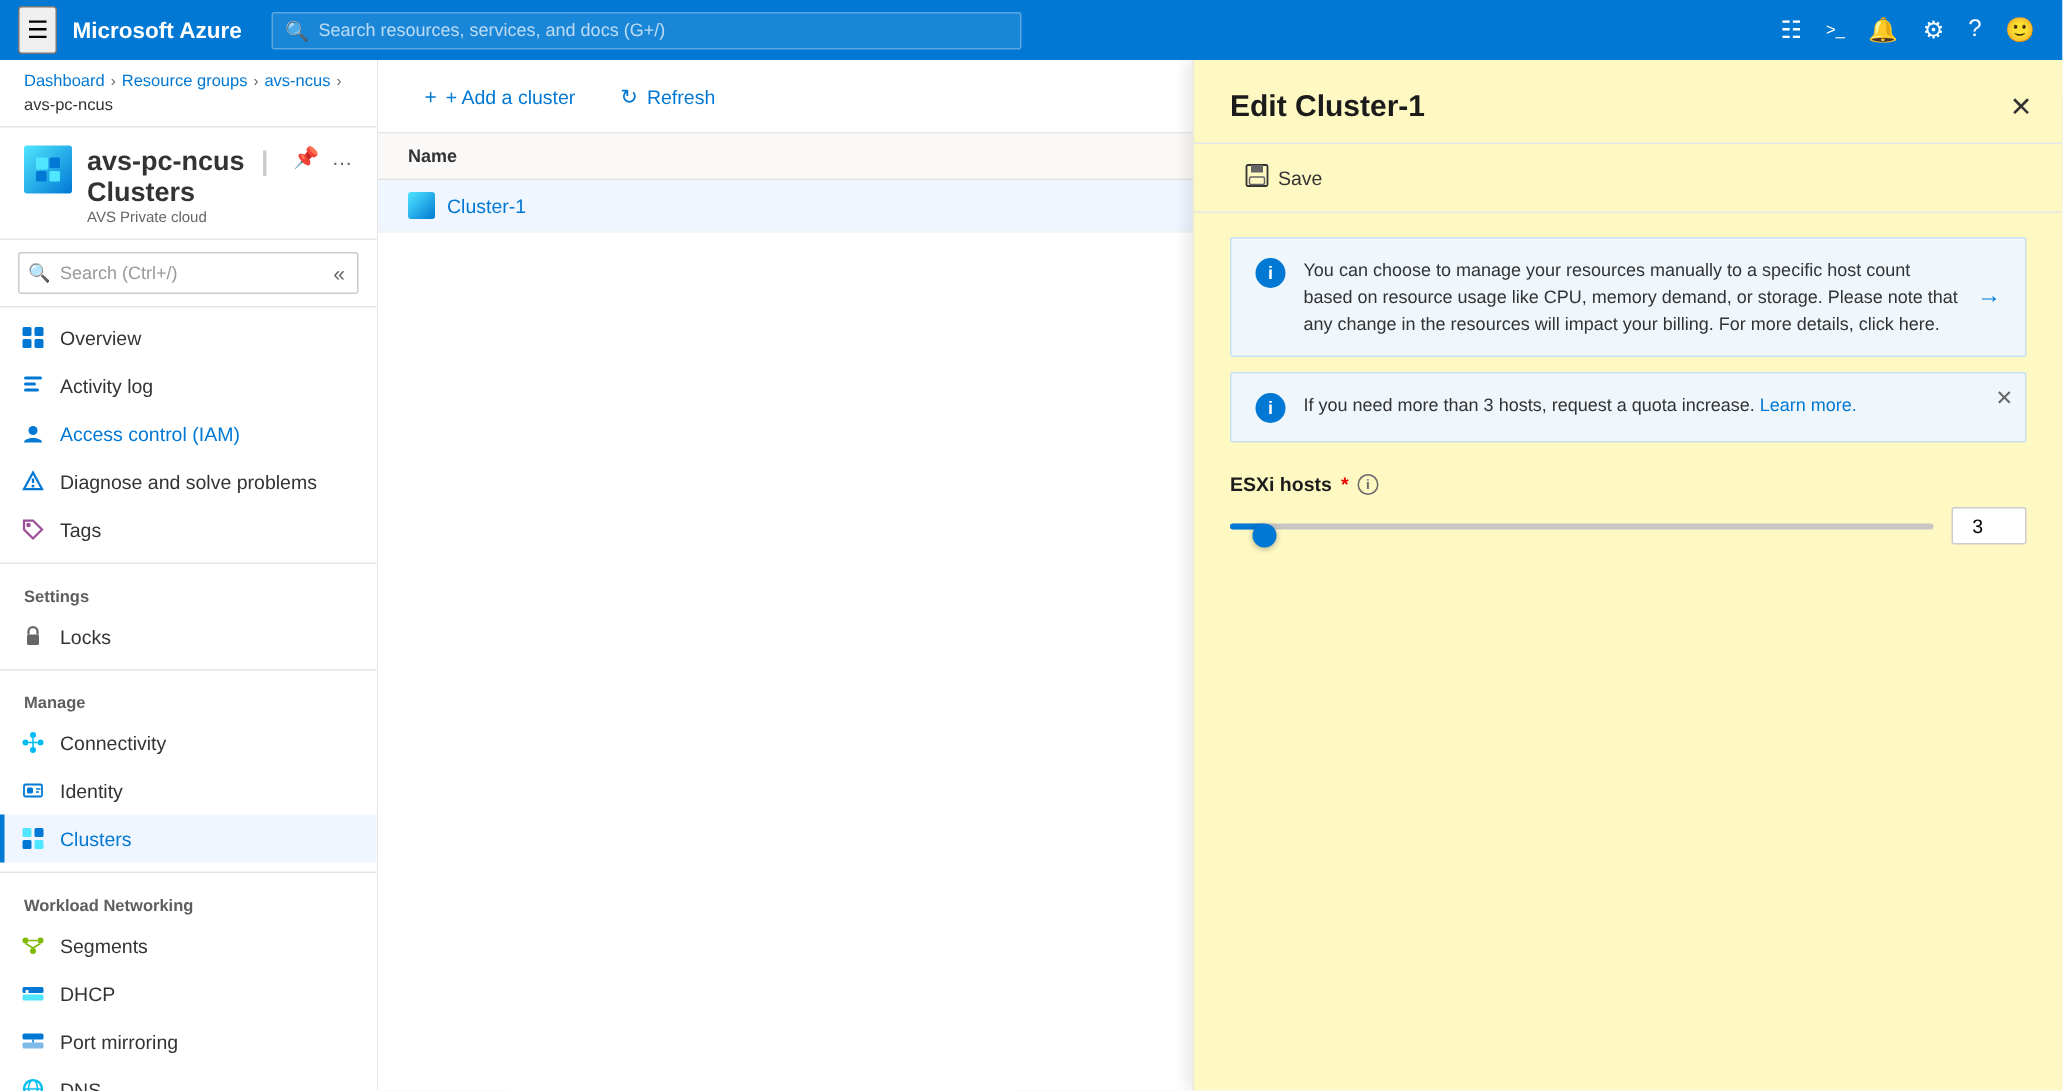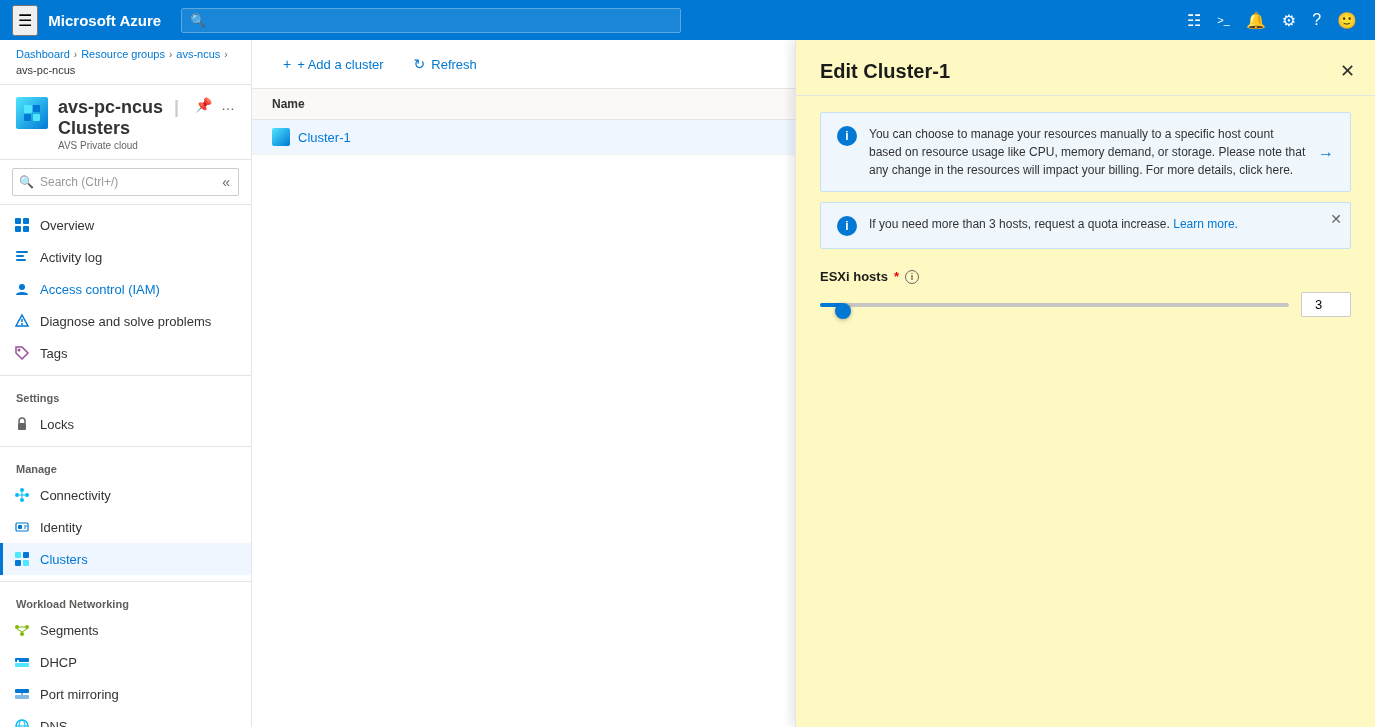--- a/index.html
+++ b/index.html
@@ -384,20 +384,21 @@
 </head>
 <body>
 
 <div class="top-nav">
   <button class="top-nav-hamburger">
     <span>☰</span>
   </button>
   <span class="top-nav-title">Microsoft Azure</span>
   <div class="top-nav-search">
     <span style="font-size:13px;">🔍</span>
+    <input type="text" placeholder="Search resources, services, and docs (G+/)" style="">
   </div>
   <div class="top-nav-icons">
     <button class="top-nav-icon-btn" title="Portal">
       <span>☷</span>
     </button>
     <button class="top-nav-icon-btn" title="Cloud Shell">
       <span style="font-size:11px;">&gt;_</span>
     </button>
     <button class="top-nav-icon-btn" title="Notifications">
       <span>🔔</span>
@@ -655,20 +656,32 @@
     <div class="scroll-track">
       <div class="scroll-thumb"></div>
     </div>
 
     <div class="edit-panel">
       <div class="edit-panel-header">
         <div class="edit-panel-title">Edit Cluster-1</div>
         <button class="edit-panel-close">✕</button>
       </div>
 
+      <div class="edit-panel-toolbar">
+        <button class="save-btn">
+          <span>
+            <svg width="16" height="16" viewBox="0 0 16 16">
+              <rect x="1" y="1" width="14" height="14" rx="1" fill="none" stroke="#333" stroke-width="1.2"></rect>
+              <rect x="4" y="1" width="8" height="5" rx="0" fill="#666"></rect>
+              <rect x="3" y="9" width="10" height="5" rx="1" fill="none" stroke="#666" stroke-width="1"></rect>
+            </svg>
+          </span>
+          <span>Save</span>
+        </button>
+      </div>
 
       <div class="edit-panel-body">
 
         <div class="info-banner">
           <div class="info-banner-icon">i</div>
           <div class="info-banner-text">You can choose to manage your resources manually to a specific host count based on resource usage like CPU, memory demand, or storage. Please note that any change in the resources will impact your billing. For more details, click here.</div>
           <span class="info-banner-arrow">→</span>
         </div>
 
         <div class="info-banner" style="margin-top: -6px;">

